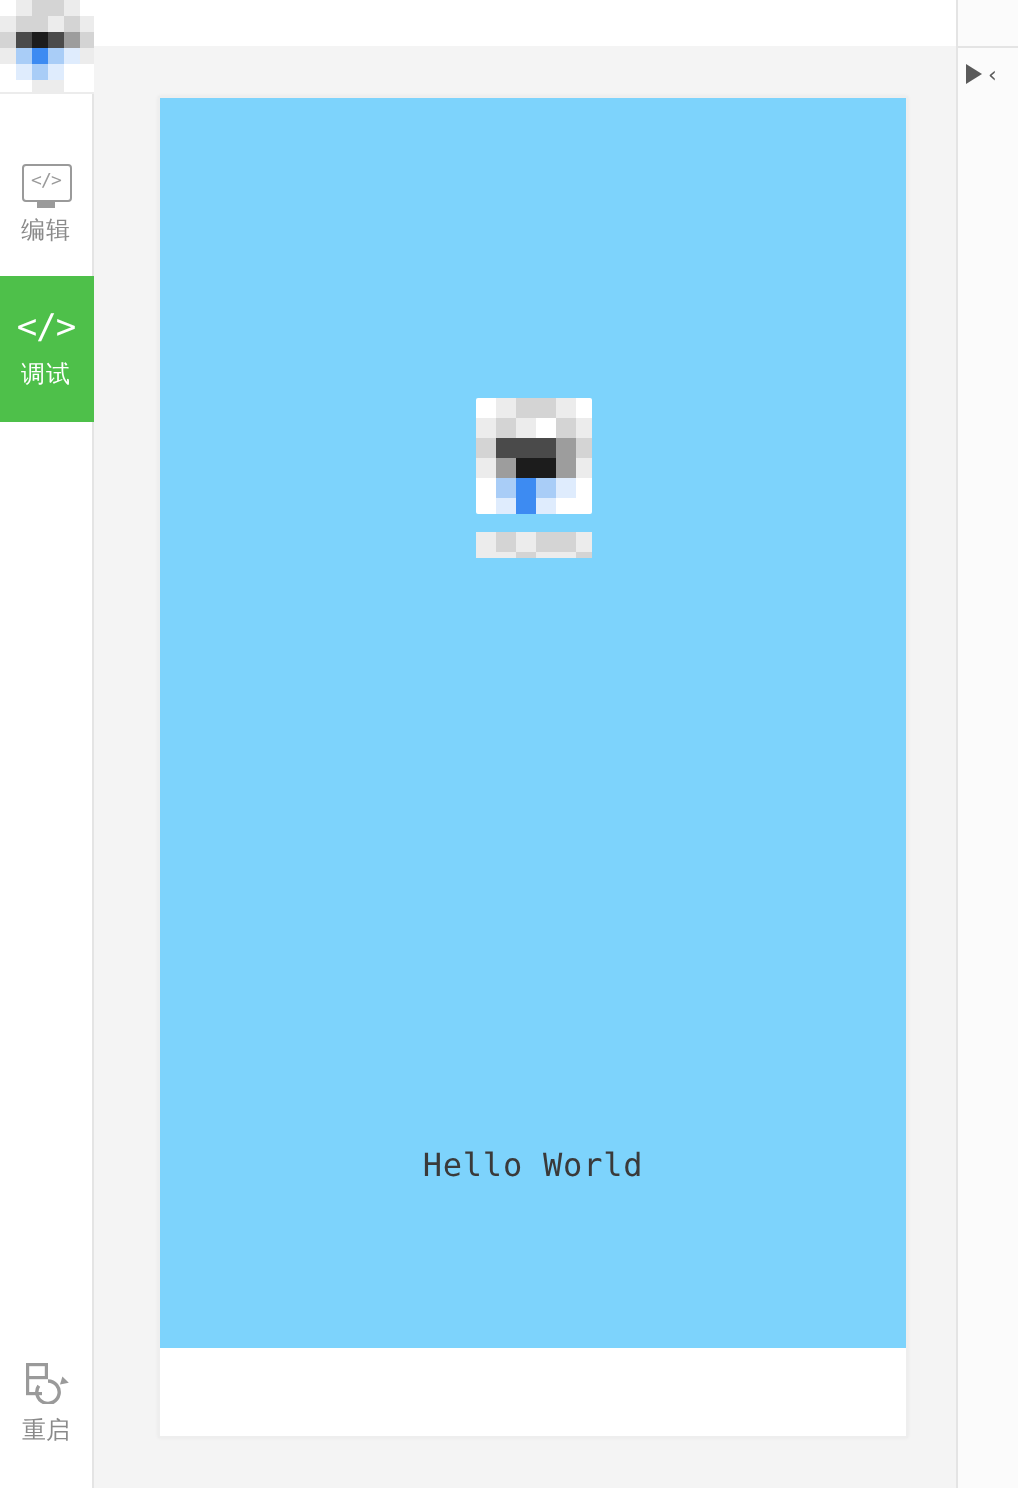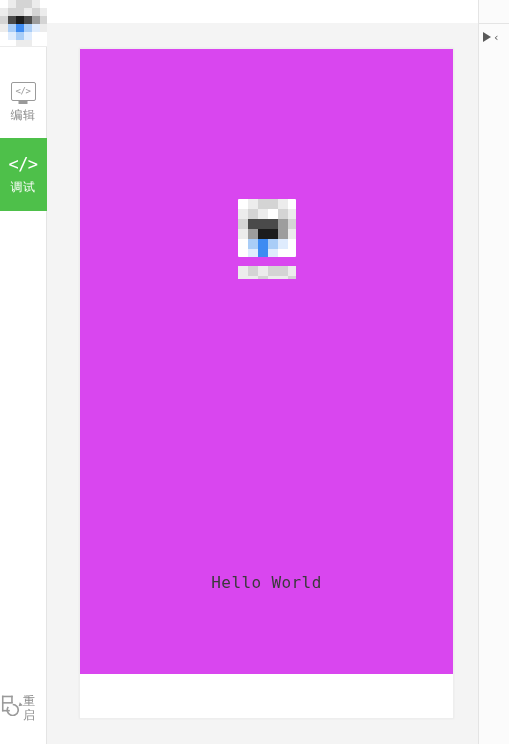--- a/index.html
+++ b/index.html
@@ -118,20 +118,21 @@
     height: 1.8px;
     background: #9a9a9a;
     width: 100%;
   }
 
   .sidebar-bottom {
     margin-top: auto;
     margin-bottom: 22px;
     width: 47px;
     display: flex;
+    flex-direction: column;
     align-items: center;
     color: #8a8a8a;
     cursor: pointer;
   }
   .sidebar-bottom .nav-label {
     font-size: 12px;
     line-height: 14px;
     margin-top: 6px;
     font-family: "DejaVu Sans", sans-serif;
   }
@@ -219,21 +220,21 @@
   }
   .phone-title {
     font-size: 15px;
     color: #1a1a1a;
     font-family: "Liberation Sans", sans-serif;
   }
 
   .phone-body {
     position: relative;
     height: 625px;
-    background: #d946ef;
+    background: #7dd3fc;
   }
 
   .userinfo {
     position: absolute;
     left: 0; right: 0;
     top: 150px;
     display: flex;
     flex-direction: column;
     align-items: center;
   }

